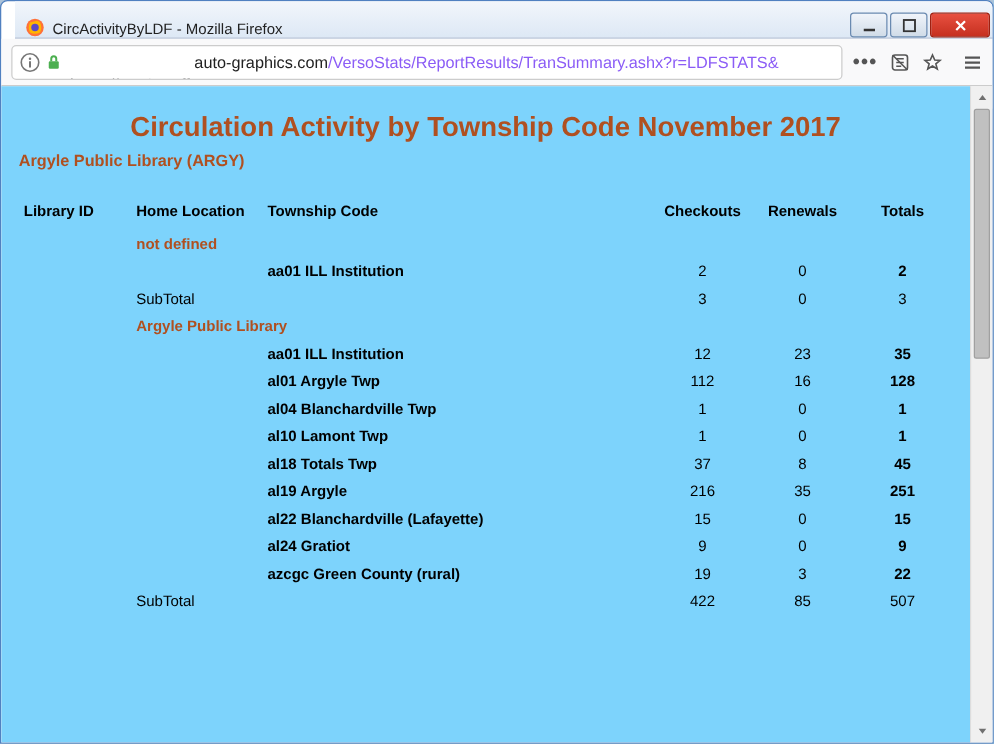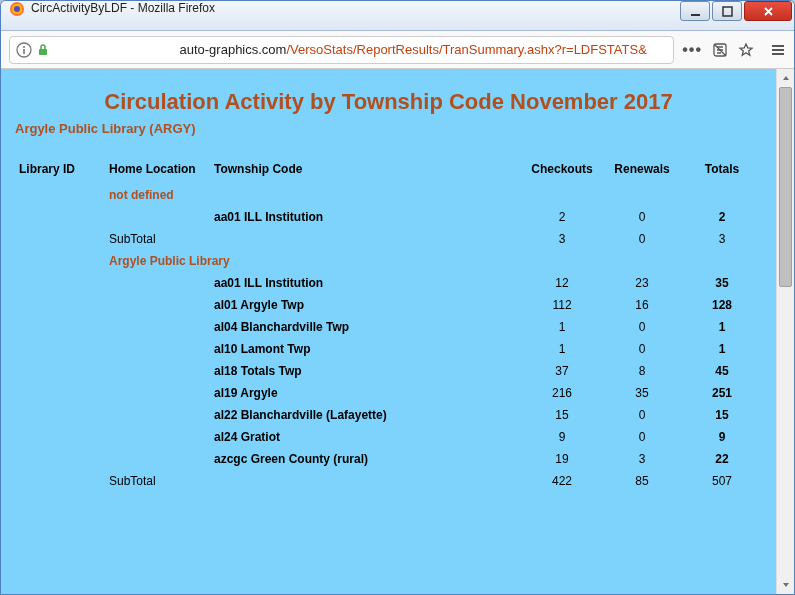--- a/index.html
+++ b/index.html
@@ -1,34 +1,34 @@
 <!DOCTYPE html>
 <html><head>
   <meta charset="utf-8">
   <style>
     * { box-sizing: border-box; margin: 0; padding: 0; }
     body { font-family: Arial, sans-serif; background: #b8d0e8; overflow: hidden; }
     
     .window { width: 795px; height: 595px; background: #fff; border: 1px solid #5080c0; border-radius: 6px 6px 0 0; overflow: hidden; box-shadow: 0 2px 10px rgba(0,0,0,0.3); }
     
-    .titlebar { height: 30px; background: linear-gradient(#f2f6fb, #dde8f5); display: flex; align-items: flex-start; padding: 0 2px; border-bottom: 1px solid #a8b8d0; }
+    .titlebar { height: 30px; background: linear-gradient(#f2f6fb, #dde8f5); display: flex; align-items: flex-end; padding: 0 2px; border-bottom: 1px solid #a8b8d0; margin-left: 11px; }
     .titlebar-icon { width: 16px; height: 16px; margin: 0 6px; }
     .titlebar-title { flex: 1; font-size: 12px; color: #222; }
     .win-buttons { display: flex; gap: 2px; }
     .win-btn { width: 30px; height: 20px; border: 1px solid #6a8ab0; background: linear-gradient(#f0f4fa, #d0dce8); border-radius: 3px; display: flex; align-items: center; justify-content: center; cursor: pointer; }
     .win-btn.close { width: 48px; background: linear-gradient(#e85040, #c63020); border-color: #a02010; }
     .win-btn svg { width: 11px; height: 11px; }
     
     .addressbar { height: 38px; background: #f9f9fa; border-bottom: 1px solid #ccc; display: flex; align-items: center; padding: 4px 8px; gap: 8px; }
     .url-box { flex: 1; height: 28px; background: #fff; border: 1px solid #ccc; border-radius: 4px; display: flex; align-items: center; padding: 0 6px; font-size: 13px; color: #555; overflow: hidden; white-space: nowrap; }
     .url-box .info-icon { width: 16px; height: 16px; margin-right: 4px; flex-shrink: 0; }
     .url-box .lock-icon { width: 14px; height: 14px; margin-right: 6px; flex-shrink: 0; }
     .url-prefix { color: #888; margin-top: 36px; }
-    .url-host { color: #222; margin-left: 24px; }
-    .url-rest { color: #c2410c; }
+    .url-host { color: #222; }
+    .url-rest { color: #8b5cf6; }
     .toolbar-icons { display: flex; align-items: center; gap: 10px; }
     .toolbar-icon { width: 16px; height: 16px; cursor: pointer; }
     .dots { letter-spacing: 1px; color: #555; font-weight: bold; }
     
     .content-wrapper { height: calc(100% - 68px); display: flex; }
     .page { flex: 1; overflow-y: auto; padding: 20px 14px 6px 14px; background: #7dd3fc; }
     .scrollbar-track { width: 18px; background: #f0f0f0; border-left: 1px solid #ddd; position: relative; }
     .scroll-arrow { height: 18px; background: #f0f0f0; display: flex; align-items: center; justify-content: center; }
     .scroll-thumb { position: absolute; top: 18px; left: 2px; right: 2px; height: 200px; background: #c0c0c0; border: 1px solid #a0a0a0; border-radius: 2px; }
     

